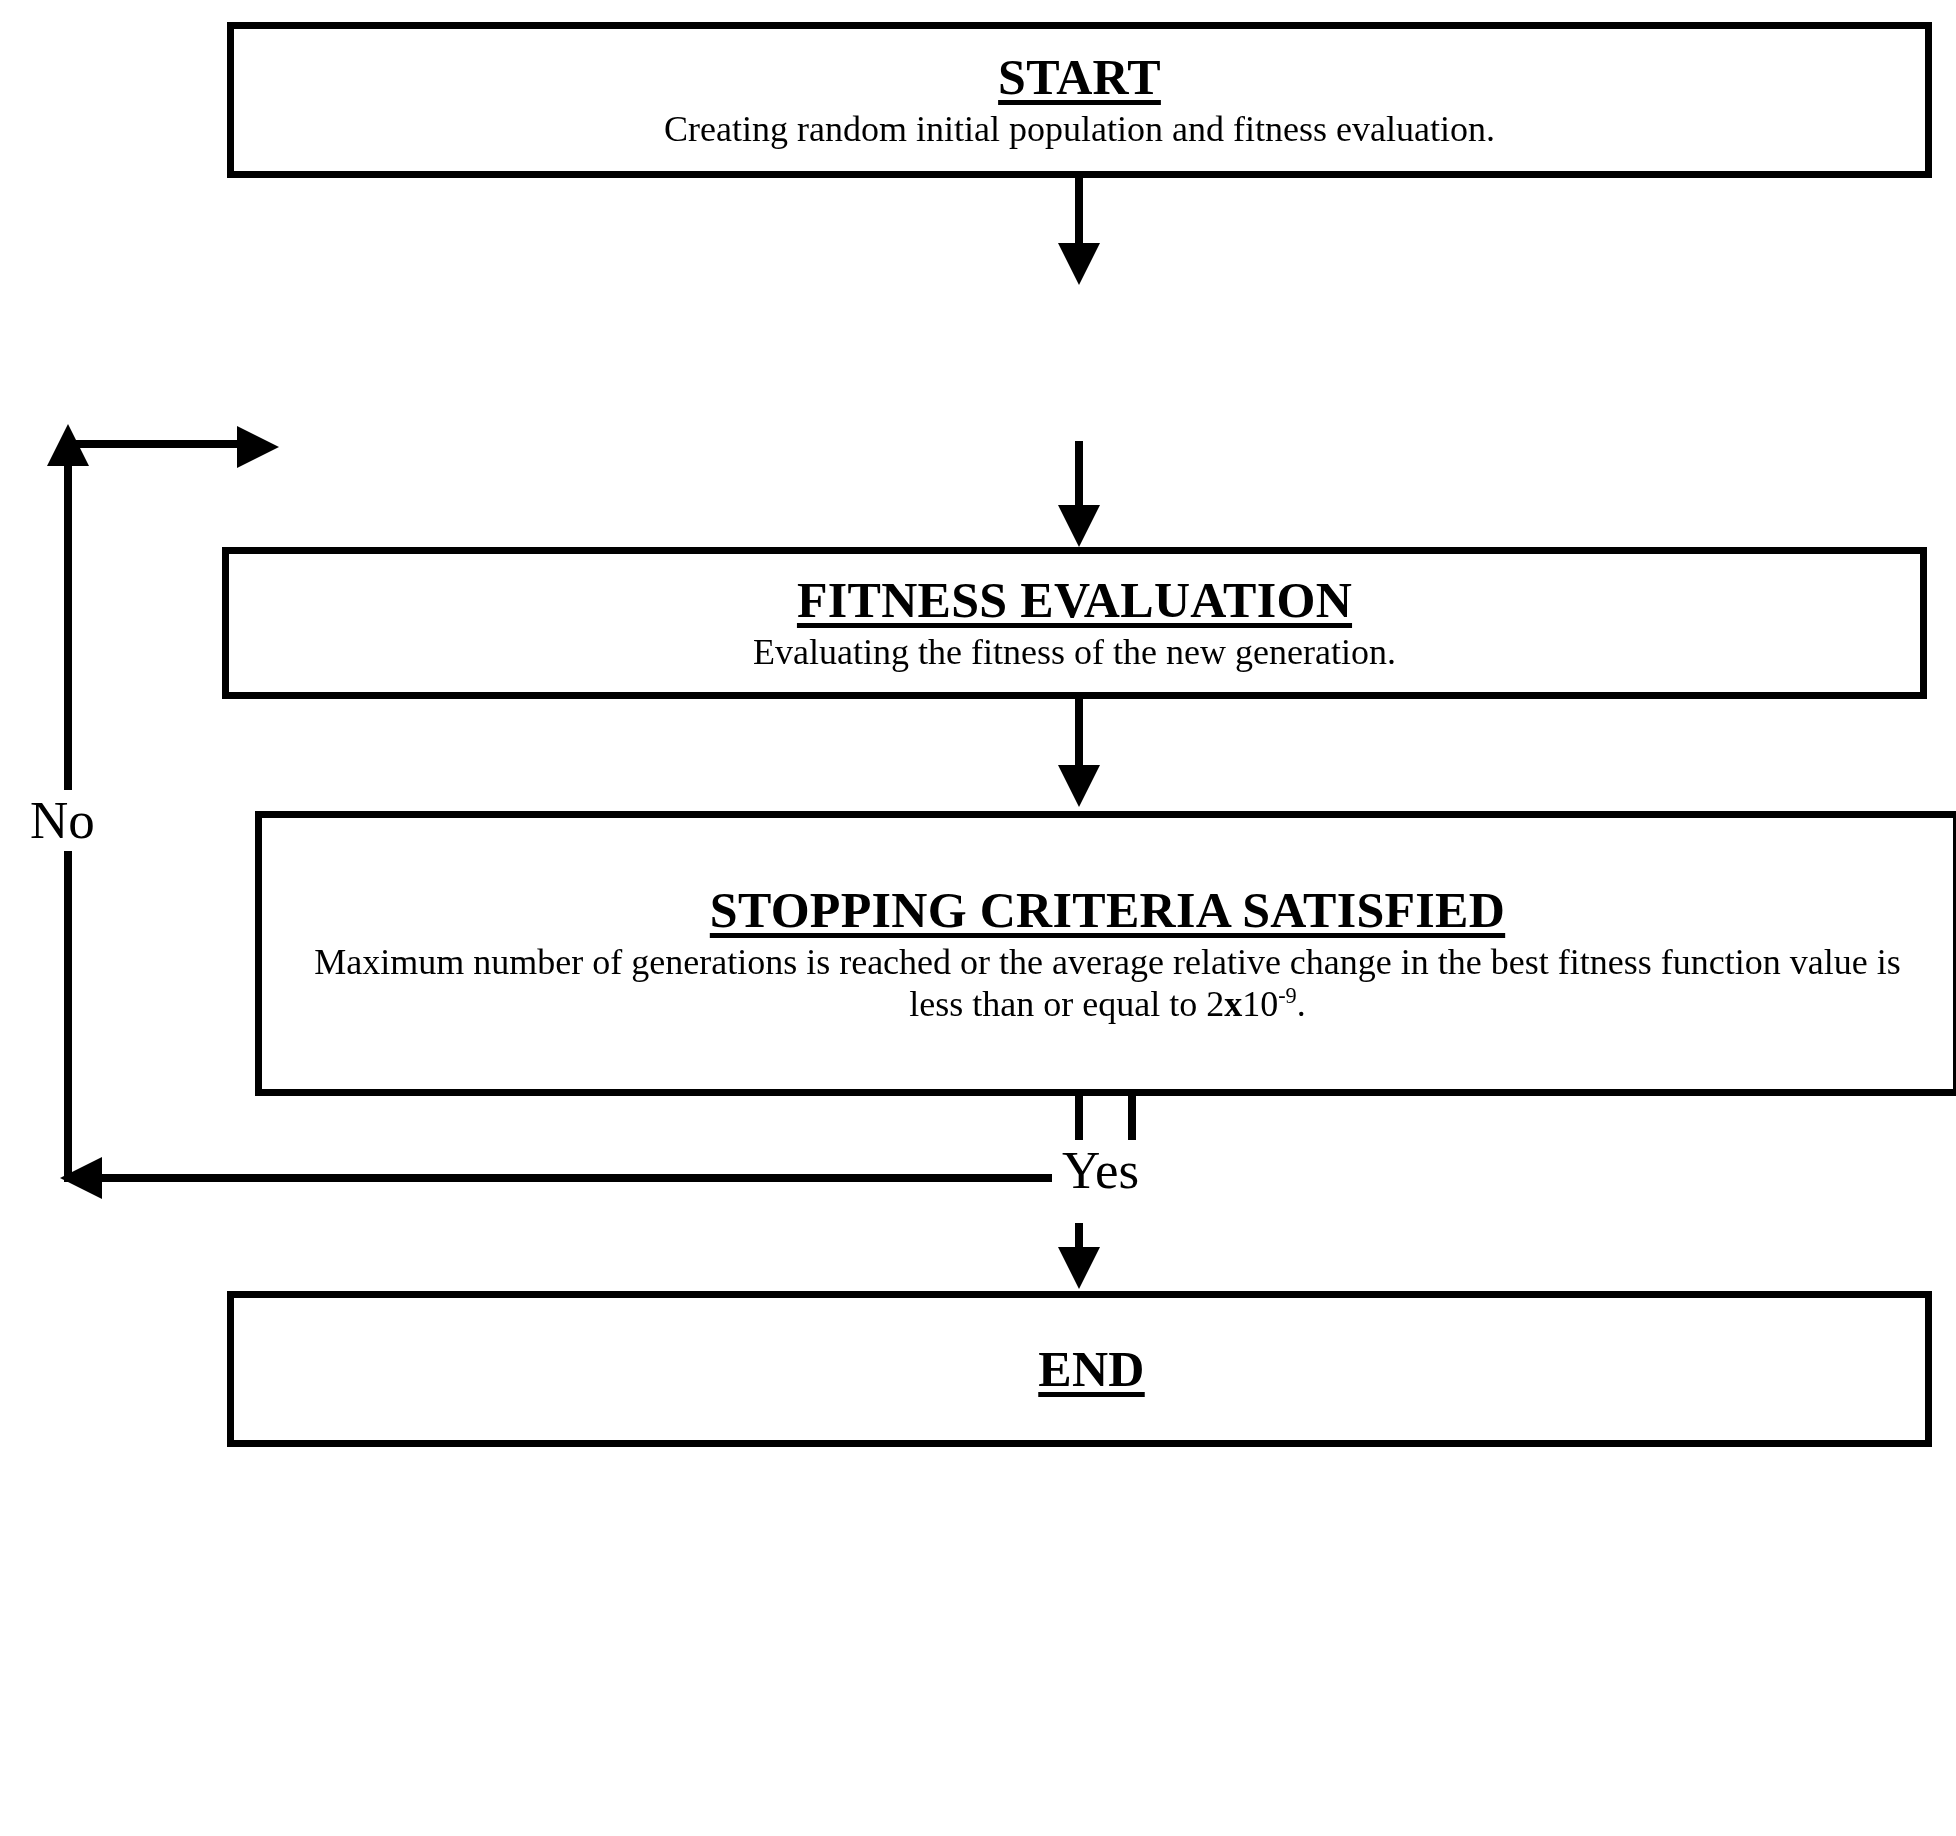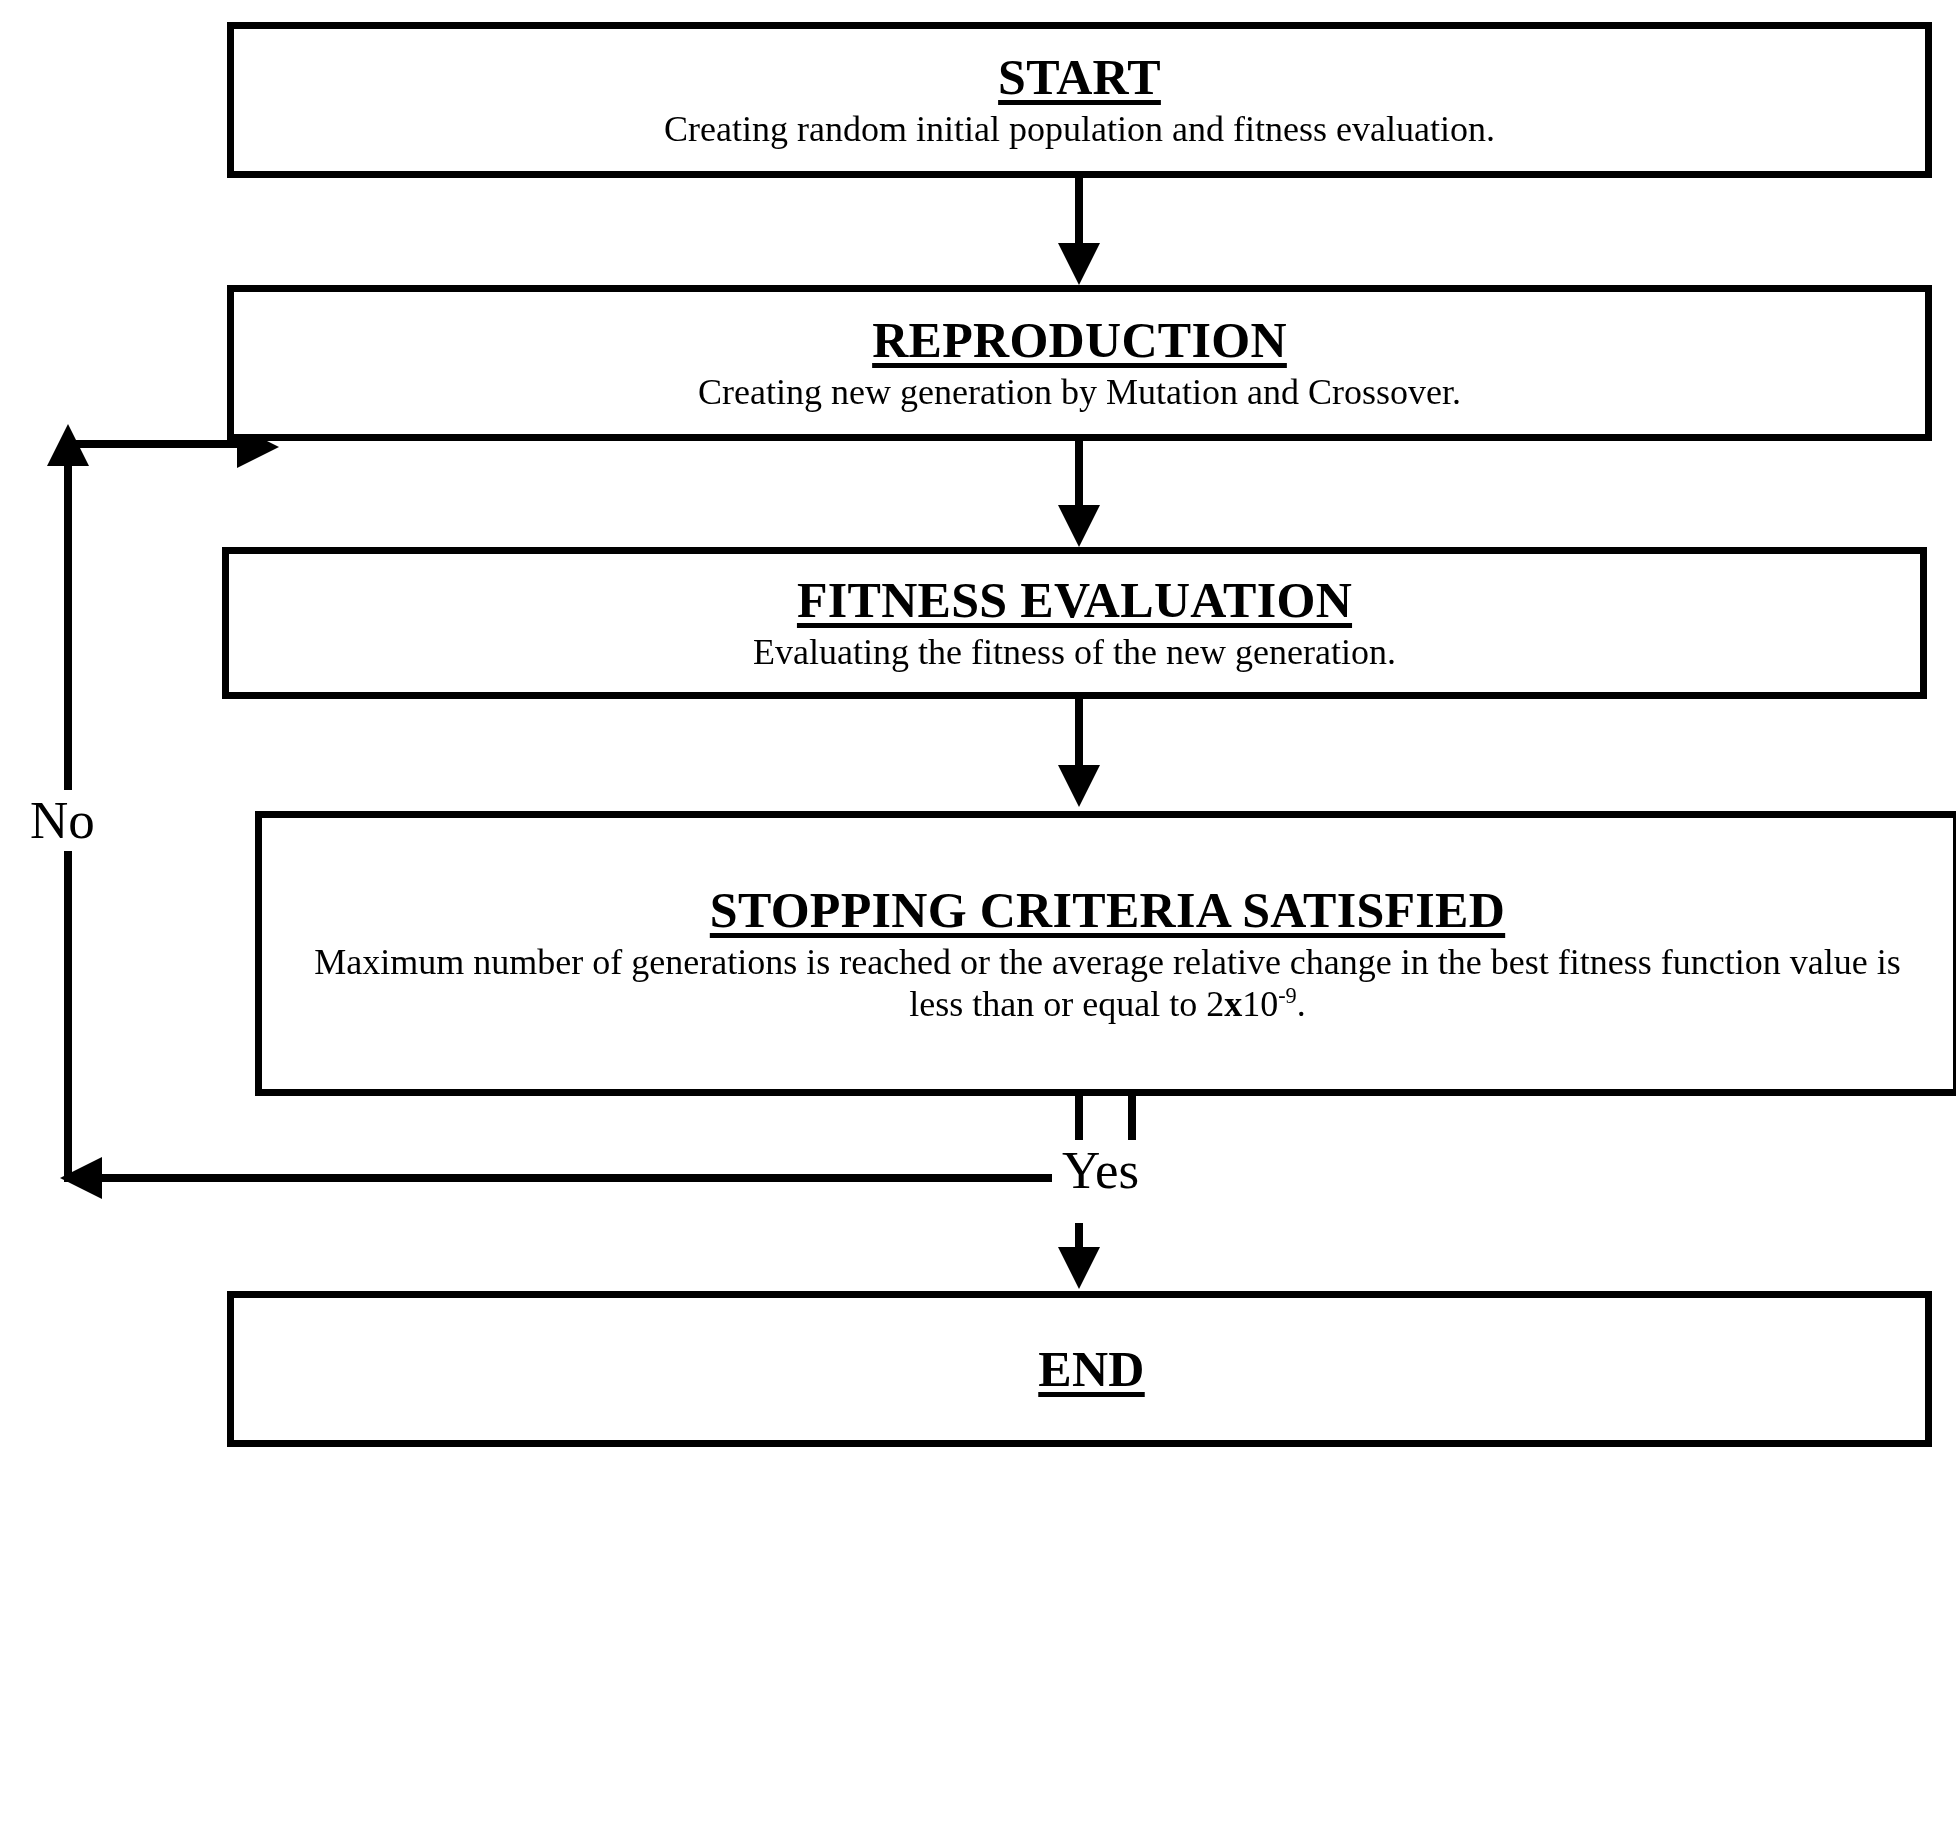--- a/index.html
+++ b/index.html
@@ -144,24 +144,20 @@
 </head>
 <body>
 
 <div id="canvas">
 
   <div class="node" id="box-start">
     <div class="node-title">START</div>
     <div class="node-body">Creating random initial population and fitness evaluation.</div>
   </div>
 
-  <div class="node" id="box-reproduction">
-    <div class="node-title">REPRODUCTION</div>
-    <div class="node-body">Creating new generation by Mutation and Crossover.</div>
-  </div>
 
   <div class="node" id="box-fitness">
     <div class="node-title">FITNESS EVALUATION</div>
     <div class="node-body">Evaluating the fitness of the new generation.</div>
   </div>
 
   <div class="node" id="box-stopping">
     <div class="node-title">STOPPING CRITERIA SATISFIED</div>
     <div class="node-body"><span>Maximum number of generations is reached or the average relative change in the best fitness function value is less than or equal to 2</span><span class="times">x</span><span>10</span><span class="sup">-9</span><span>.</span></div>
   </div>

